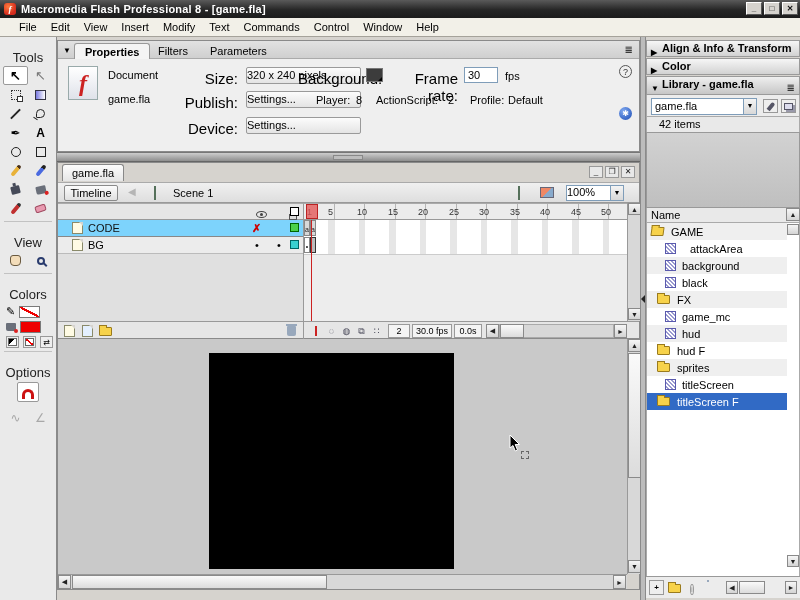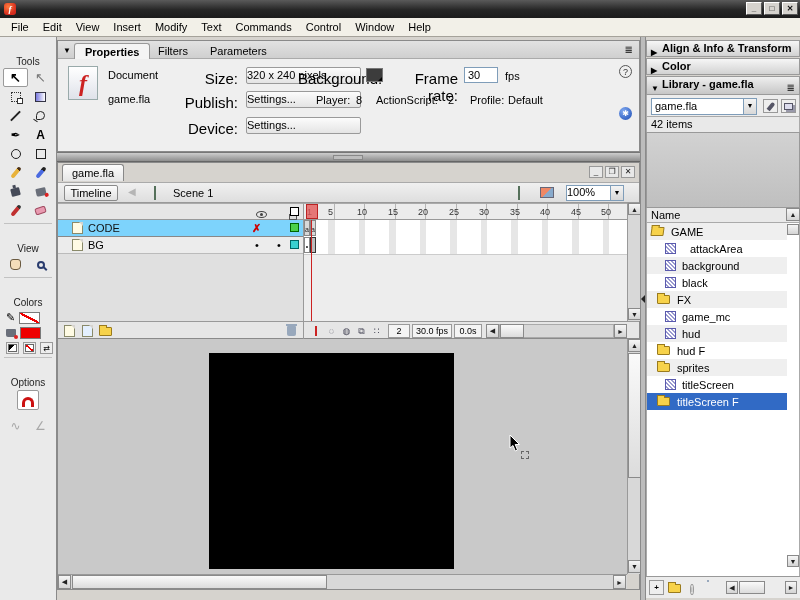--- a/index.html
+++ b/index.html
@@ -6,25 +6,25 @@
 body{background:#6b6b6b}
 #app{position:relative;width:800px;height:600px;background:#d6d3ce;font-size:11px;color:#000;overflow:hidden}
 .abs{position:absolute}
 
 .titlebar{left:0;top:0;width:800px;height:18px;background:linear-gradient(#5a5a5a,#262626 55%,#1c1c1c);color:#fff;display:flex;align-items:center}
 .flash-app-ic{width:12px;height:12px;margin:0 5px 0 4px;background:radial-gradient(circle at 35% 30%,#ff7a3c,#d42b1e 70%);border-radius:3px;color:#fff;font-weight:bold;font-style:italic;font-size:9px;text-align:center;line-height:12px;font-family:"Liberation Serif",serif}
 .wtitle{font-weight:bold;font-size:11px;letter-spacing:.2px}
 .winbtns{position:absolute;right:2px;top:2px;display:flex;gap:2px}
 .winbtn{width:16px;height:13px;background:#d6d3ce;border:1px solid #fff;border-right-color:#555;border-bottom-color:#555;font-size:8px;line-height:11px;text-align:center;font-weight:bold;color:#111}
 
-.menubar{left:0;top:18px;width:800px;height:19px;background:#f2f0e8;border-bottom:1px solid #a5a29a;display:flex;align-items:center;padding-left:4px}
+.menubar{left:0;top:18px;width:800px;height:19px;background:#f2f0e8;border-bottom:1px solid #a5a29a;display:flex;align-items:center;padding-left:12px}
 .menu-item{padding:2px 7px;font-size:11px}
 
 .tools{left:0;top:37px;width:57px;height:563px;background:#eaeaea;border-right:1px solid #8a8a8a}
-.sec-label{text-align:center;font-size:10px;color:#222;margin:19px 0 1px}
+.sec-label{text-align:center;font-size:13px;color:#222;margin:13px 0 1px}
 .tool-grid{display:flex;flex-wrap:wrap;width:50px;margin:0 auto}
 .tool{width:25px;height:19px;display:flex;align-items:center;justify-content:center;font-size:12px}
 .tool.sel{background:#fff;border:1px solid #9a9a9a;border-radius:2px}
 .tdiv{height:1px;background:#c2c2c2;margin:3px 4px}
 .g-arrow{font-size:13px;font-weight:bold}
 .g-sub{font-size:13px;color:#777}
 .ft-ic{width:10px;height:10px;border:1px dotted #333;position:relative}
 .ft-ic::after{content:"";position:absolute;right:-3px;bottom:-3px;width:4px;height:4px;border:1px solid #333;background:#fff}
 .gt-ic{width:11px;height:10px;border:1px solid #334;background:linear-gradient(90deg,#7a7ae0,#fff)}
 .line-ic{width:13px;height:2px;background:#222;transform:rotate(-45deg)}
@@ -132,20 +132,21 @@
 .info-ic{width:10px;height:10px;border:1px solid #999;border-radius:50%;color:#999;font-size:8px;text-align:center;line-height:9px}
 .small-sel{font-size:7px}
 </style>
 </head>
 <body>
 
 <div id="app">
 
   <div class="abs titlebar">
     <span class="flash-app-ic">f</span>
+    <span class="wtitle">Macromedia Flash Professional 8 - [game.fla]</span>
     <span class="winbtns">
       <span class="winbtn">_</span>
       <span class="winbtn">□</span>
       <span class="winbtn">✕</span>
     </span>
   </div>
 
   <div class="abs menubar">
     <span class="menu-item">File</span>
     <span class="menu-item">Edit</span>
@@ -448,21 +449,21 @@
         <span>game.fla</span>
         <span class="zoom-arrow" style="height:15px">▼</span>
       </span>
       <span class="cmini abs" style="left:116px;top:4px;width:15px;height:14px">
           <span class="pin-ic"></span>
         </span>
       <span class="cmini abs" style="left:134px;top:4px;width:15px;height:14px">
           <span class="newwin-ic"></span>
         </span>
     </div>
-    <div class="abs" style="left:0;top:80px;width:154px;height:15px;background:#e9e9e9;border-left:1px solid #aaa;border-right:1px solid #aaa;padding:1px 0 0 4px">42 items</div>
+    <div class="abs" style="left:0;top:80px;width:154px;height:15px;background:#e9e9e9;border-left:1px solid #aaa;border-right:1px solid #aaa;padding:1px 0 0 12px">42 items</div>
     <div class="abs" style="left:0;top:95px;width:154px;height:76px;background:linear-gradient(#d2d2d2,#bfbfbf);border:1px solid #999"></div>
 
     <div class="abs" style="left:0;top:171px;width:154px;height:15px;background:#e9e9e9;border:1px solid #aaa;border-top:none">
       <span style="position:absolute;left:4px;top:1px">Name</span>
       <span class="sbtn small-sel" style="left:139px;top:0;width:14px;height:13px">▲</span>
     </div>
 
     <div class="abs" style="left:0;top:186px;width:154px;height:353px;background:#fff;border-left:1px solid #aaa;border-right:1px solid #aaa">
       <div class="lib-row alt" style="top:0">
         <span class="mini-folder" style="margin-left:4px;transform:skewX(-8deg)"></span>

